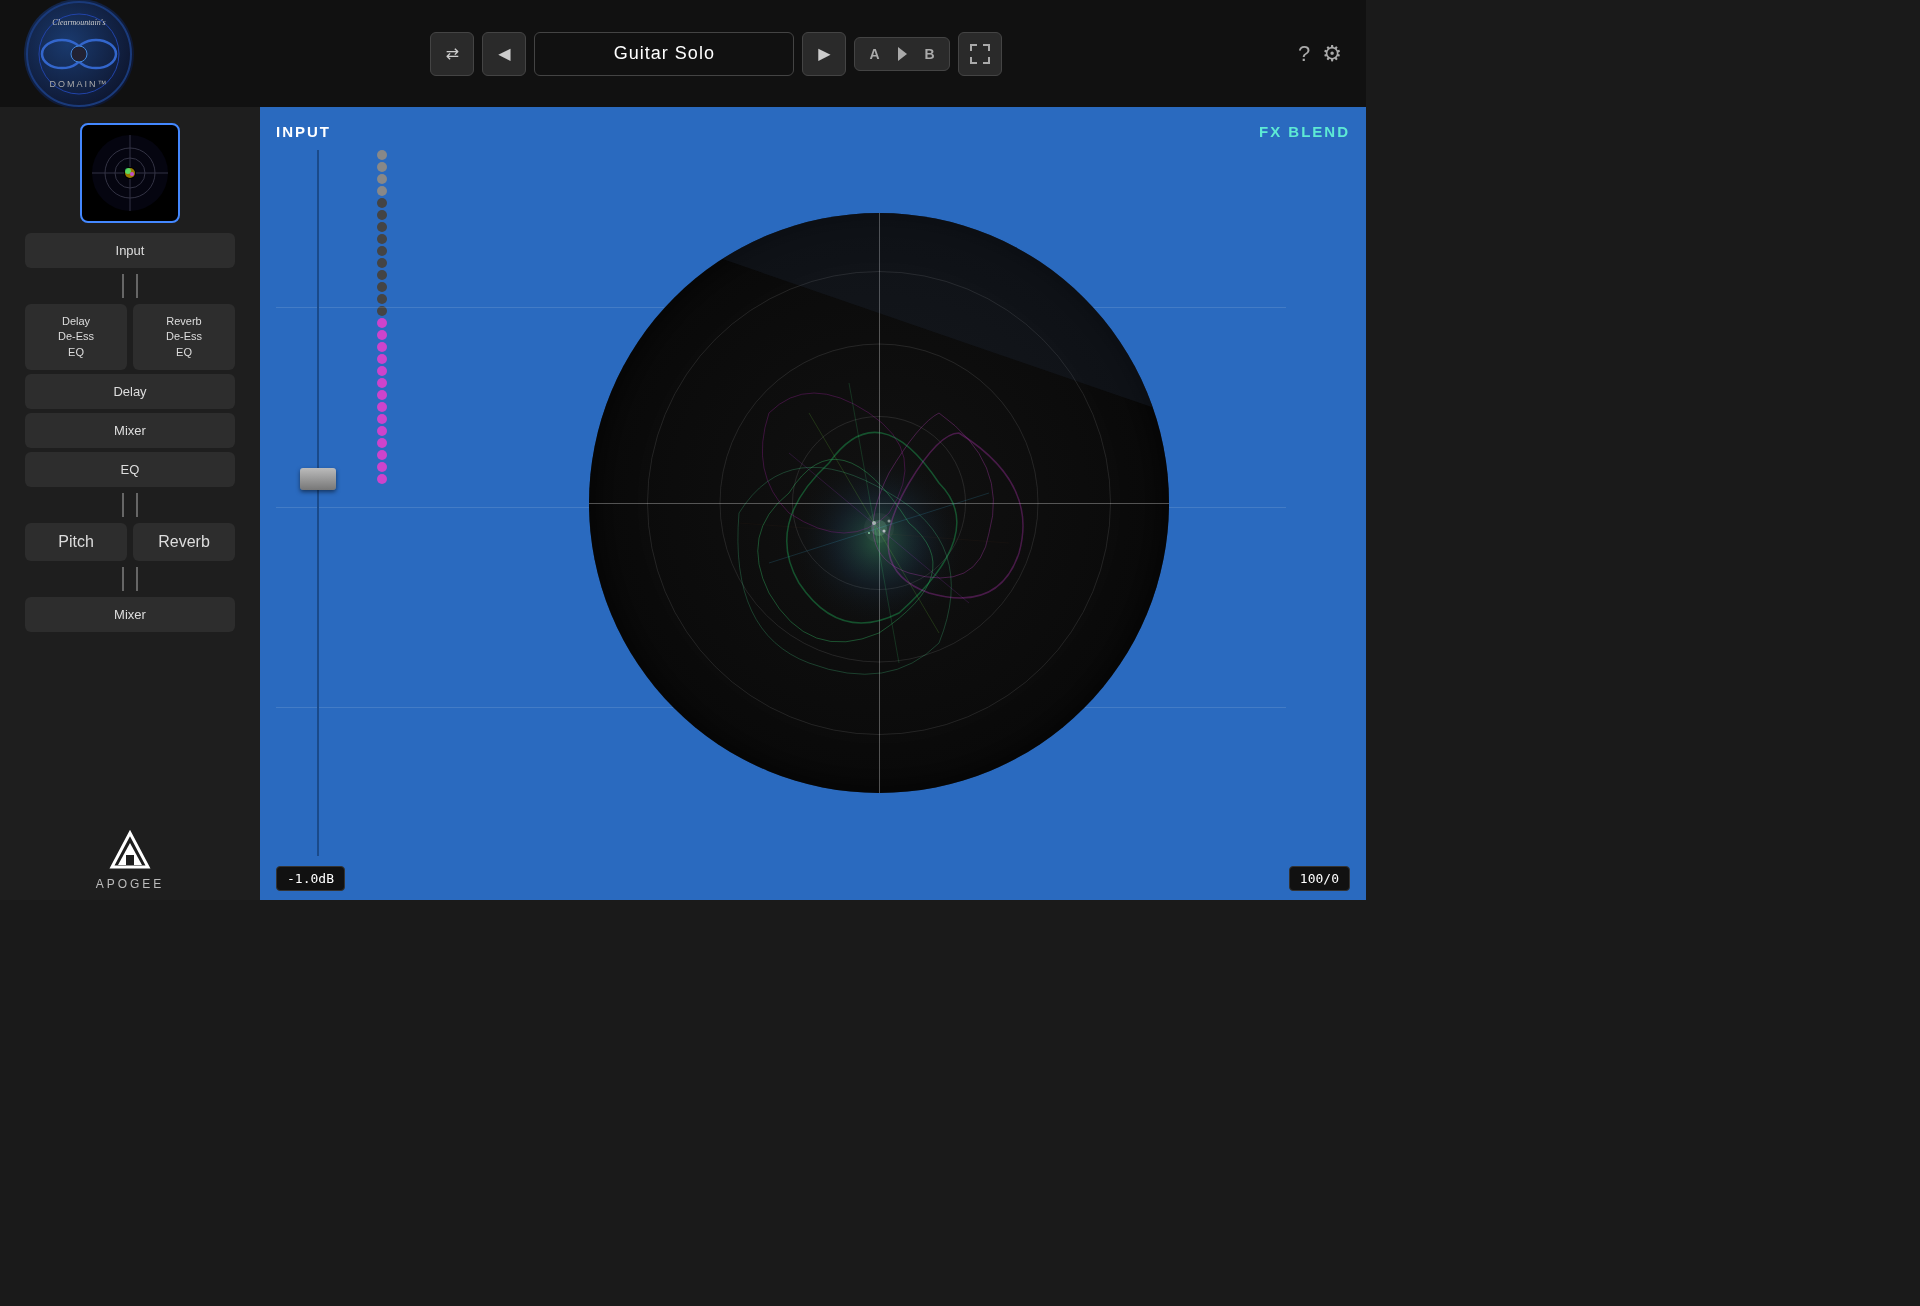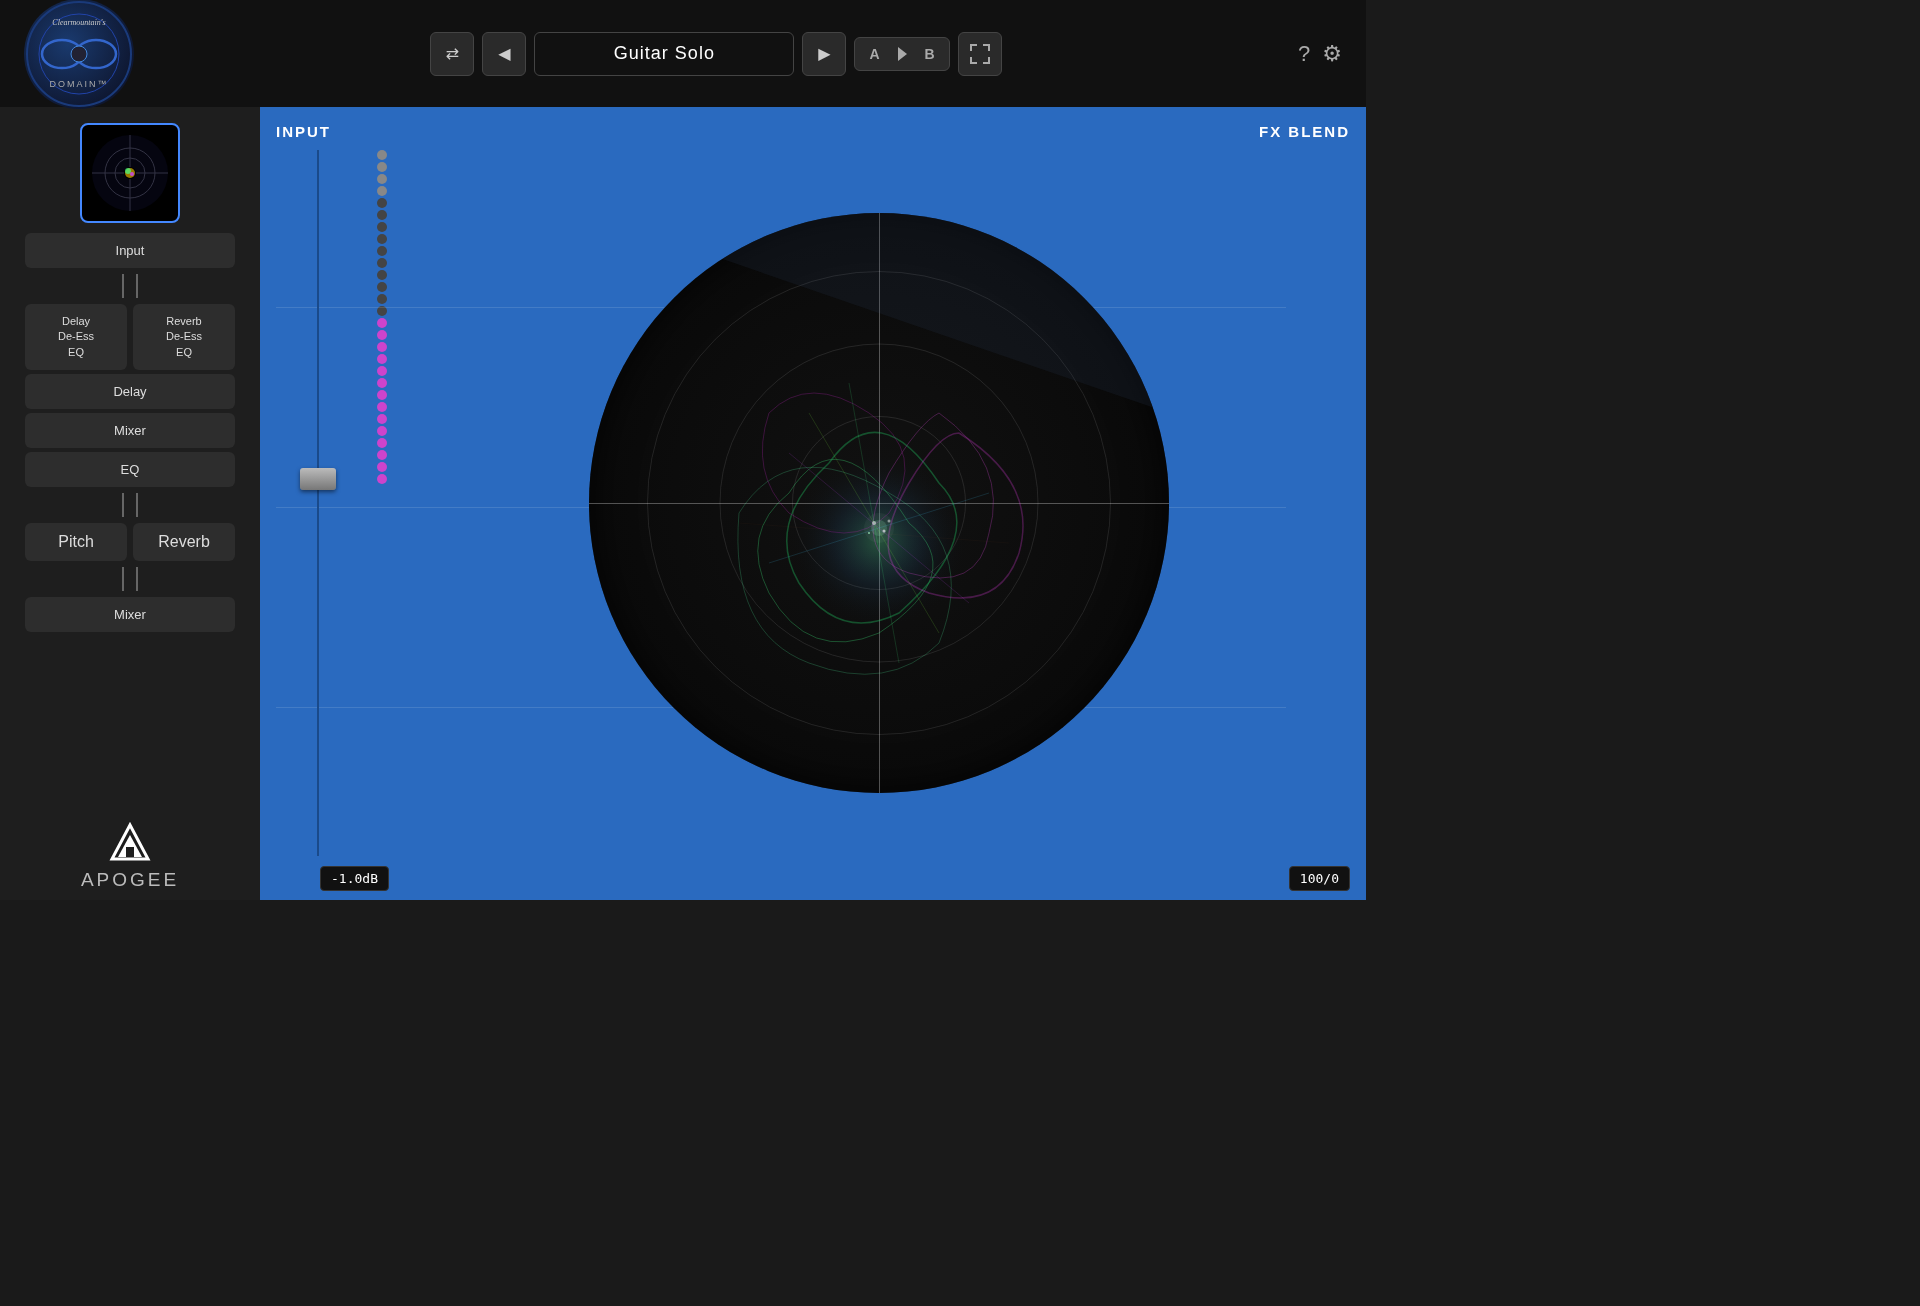--- a/index.html
+++ b/index.html
@@ -163,21 +163,21 @@
       cursor: pointer;
       font-size: 16px;
     }
 
     .apogee-logo {
       margin-top: auto;
       text-align: center;
       color: #fff;
     }
     .apogee-text {
-      font-size: 19px;
+      font-size: 12px;
       letter-spacing: 3px;
       color: #bbb;
     }
 
     
     .main-panel {
       flex: 1;
       background: #2a6abf;
       padding: 16px;
       display: flex;
@@ -190,21 +190,21 @@
       align-items: flex-start;
       justify-content: space-between;
     }
     .input-label {
       color: #fff;
       font-size: 15px;
       font-weight: bold;
       letter-spacing: 2px;
     }
     .fx-blend-label {
-      color: #ffffff;
+      color: #5eead4;
       font-size: 15px;
       font-weight: bold;
       letter-spacing: 2px;
       text-align: right;
     }
 
     .panel-inner {
       display: flex;
       flex: 1;
       gap: 12px;
@@ -281,21 +281,20 @@
       align-items: center;
     }
     .value-box {
       background: #111;
       border: 1px solid #333;
       border-radius: 4px;
       padding: 4px 10px;
       font-size: 13px;
       color: #fff;
       font-family: monospace;
-      margin-left: 44px;
     }
 
     
     .nav-slider-indicator {
       display: flex;
       justify-content: center;
       gap: 12px;
       margin: 2px 0;
     }
     .slider-line {

